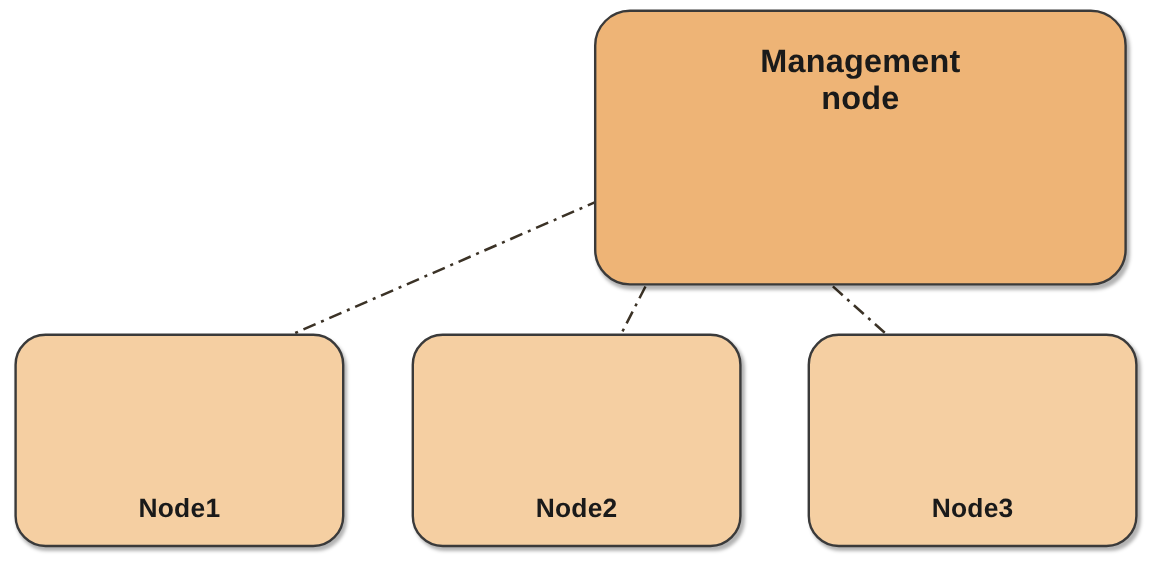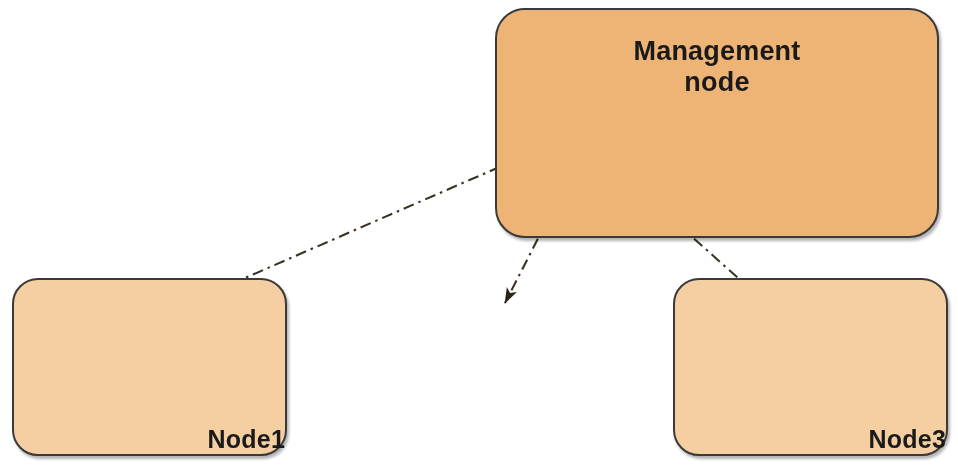--- a/index.html
+++ b/index.html
@@ -60,23 +60,22 @@
     line-height: 1.15;
     letter-spacing: 0.2px;
   }
   #management-title {
     left: 0; right: 0;
     top: 26px;
     font-size: 27px;
   }
   .node-title {
     left: 0; right: 0;
-    bottom: 0;
-    font-size: 25px;
-    text-align: right;
+    bottom: 18px;
+    font-size: 22px;
   }
 </style>
 </head>
 <body>
 
 <div id="diagram-root">
 
   <svg class="svg-layer" viewBox="0 0 958 468">
     <defs>
       <marker id="arrow-end" markerWidth="9" markerHeight="9" refX="7.2" refY="3.1" orient="auto" markerUnits="strokeWidth">
@@ -101,19 +100,23 @@
     <div class="box-title" id="management-title">Management
 node</div>
 
   </div>
 
   <div class="container-box node-box" id="node1-box">
 
     <div class="box-title node-title">Node1</div>
   </div>
 
+  <div class="container-box node-box" id="node2-box">
+
+    <div class="box-title node-title">Node2</div>
+  </div>
 
   <div class="container-box node-box" id="node3-box">
 
     <div class="box-title node-title">Node3</div>
   </div>
 
 </div>
 
 </body></html>

